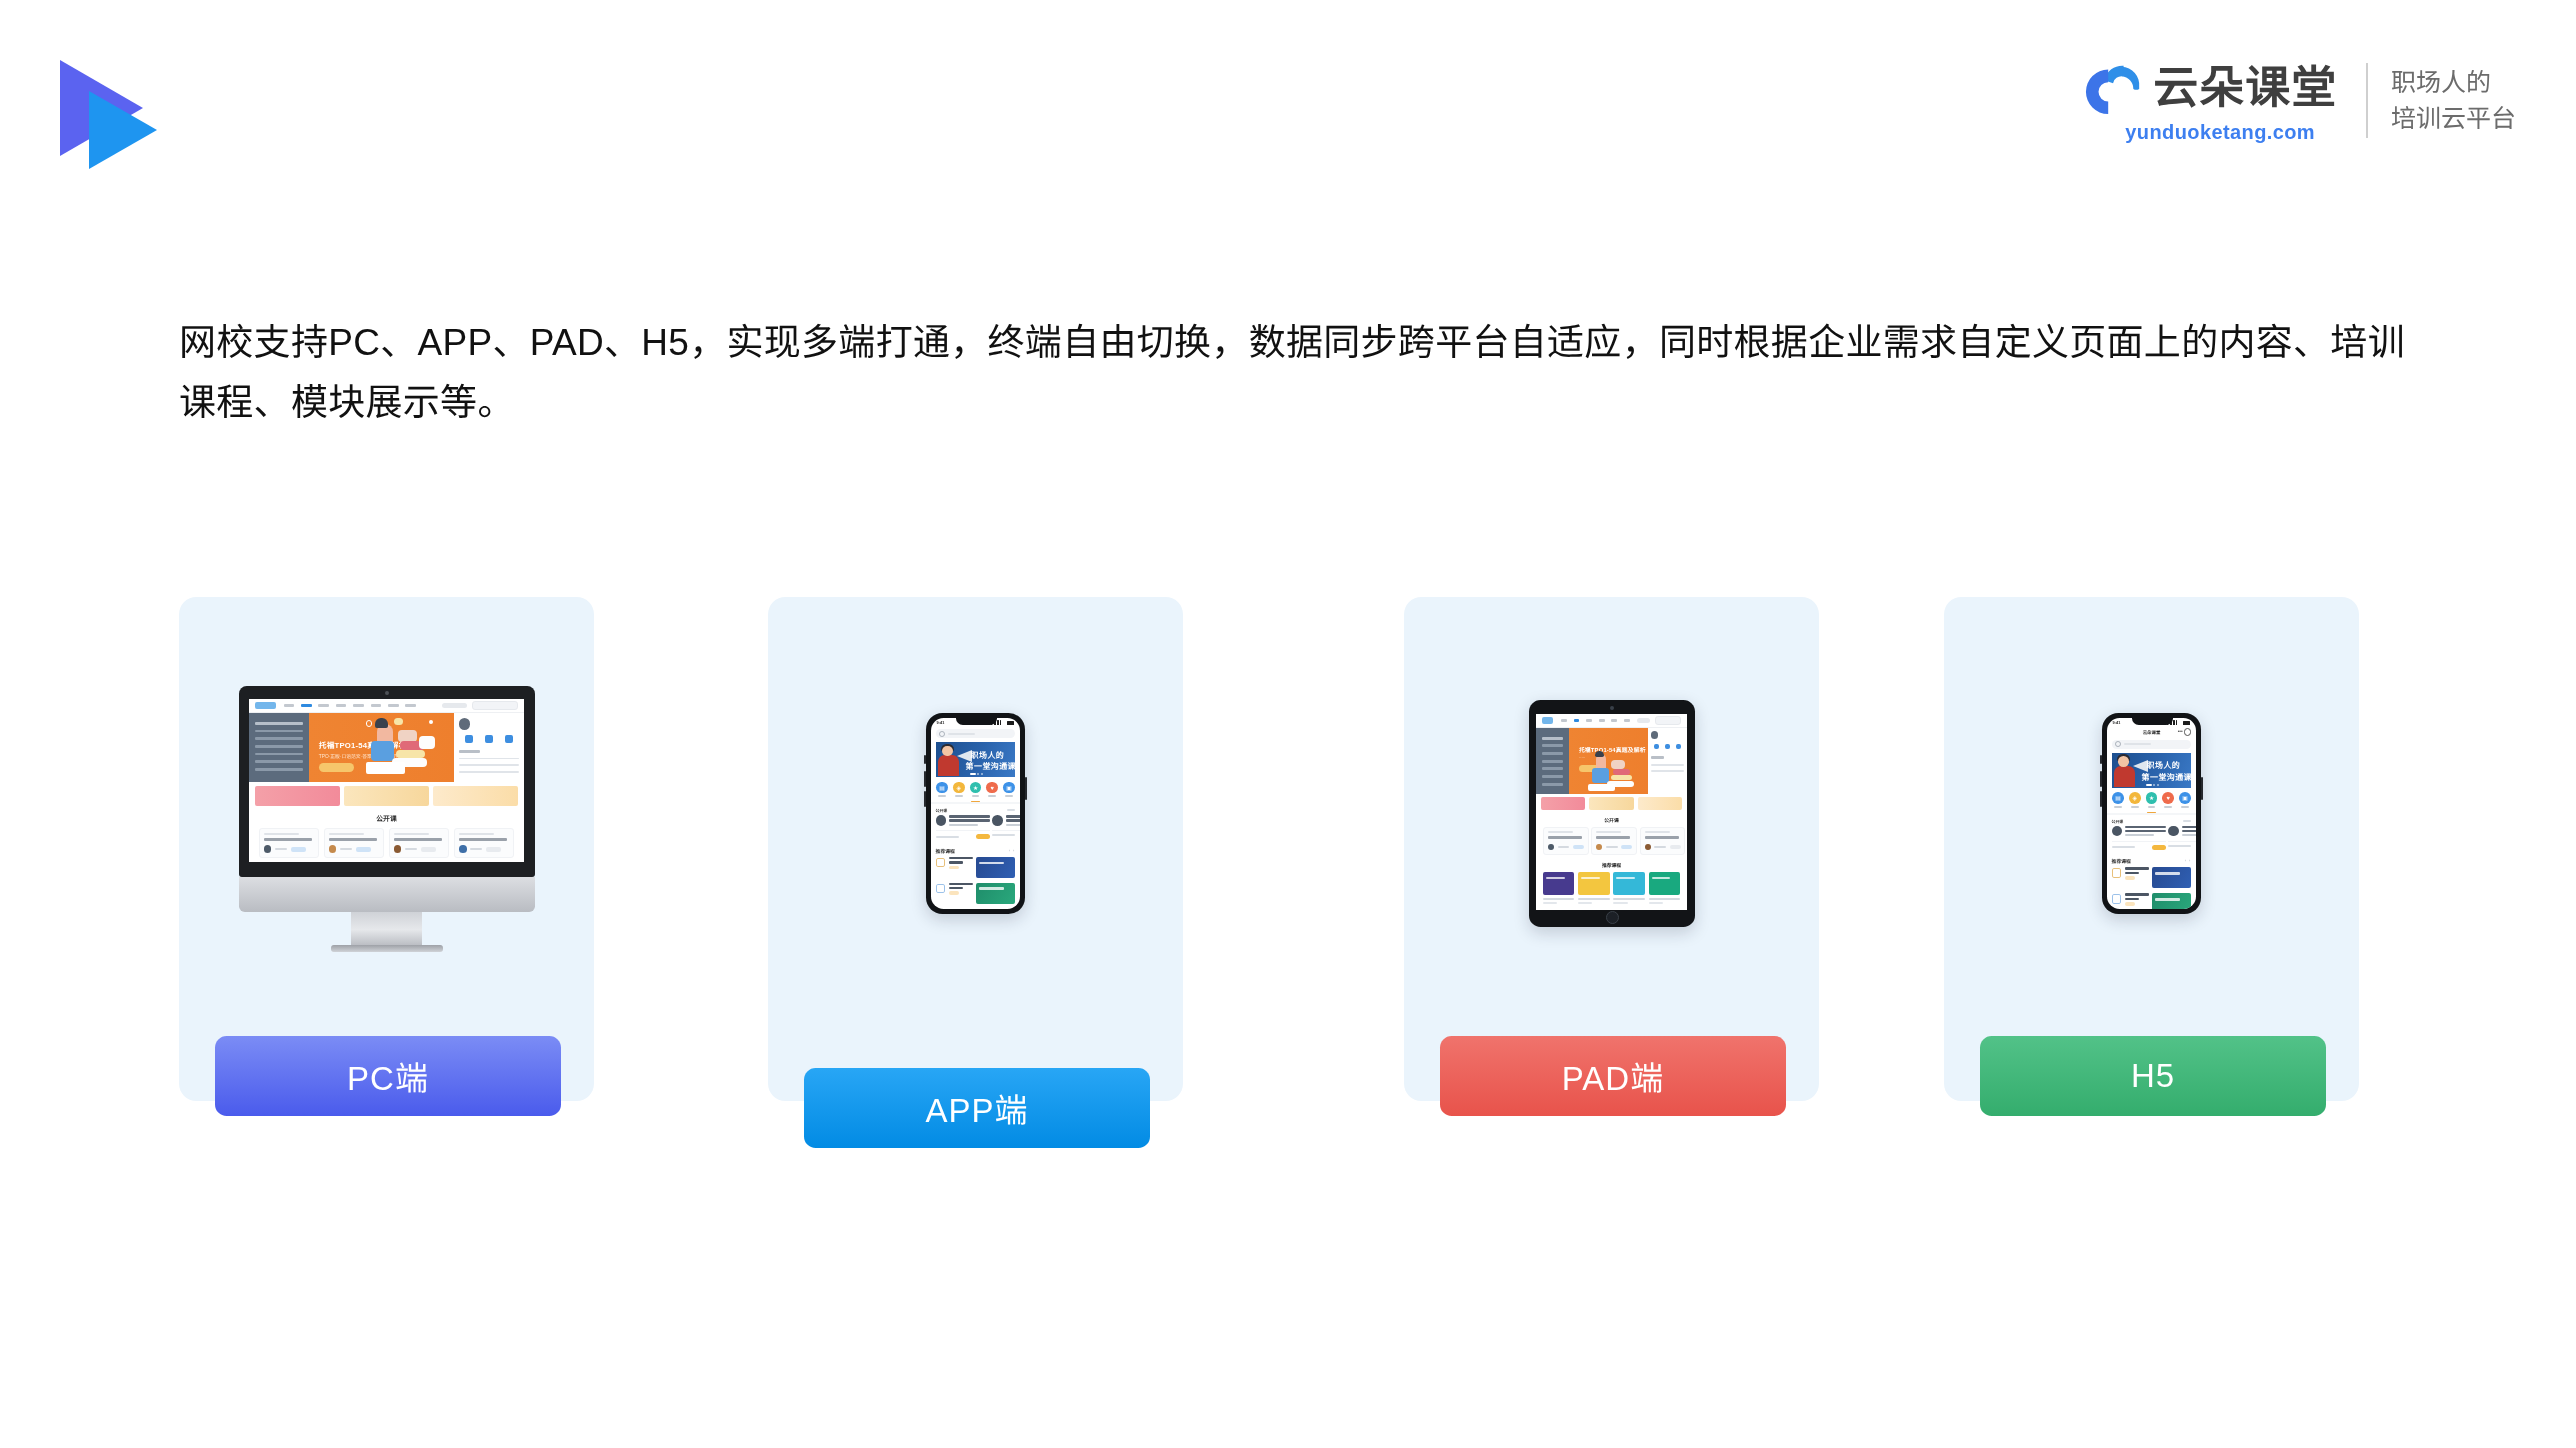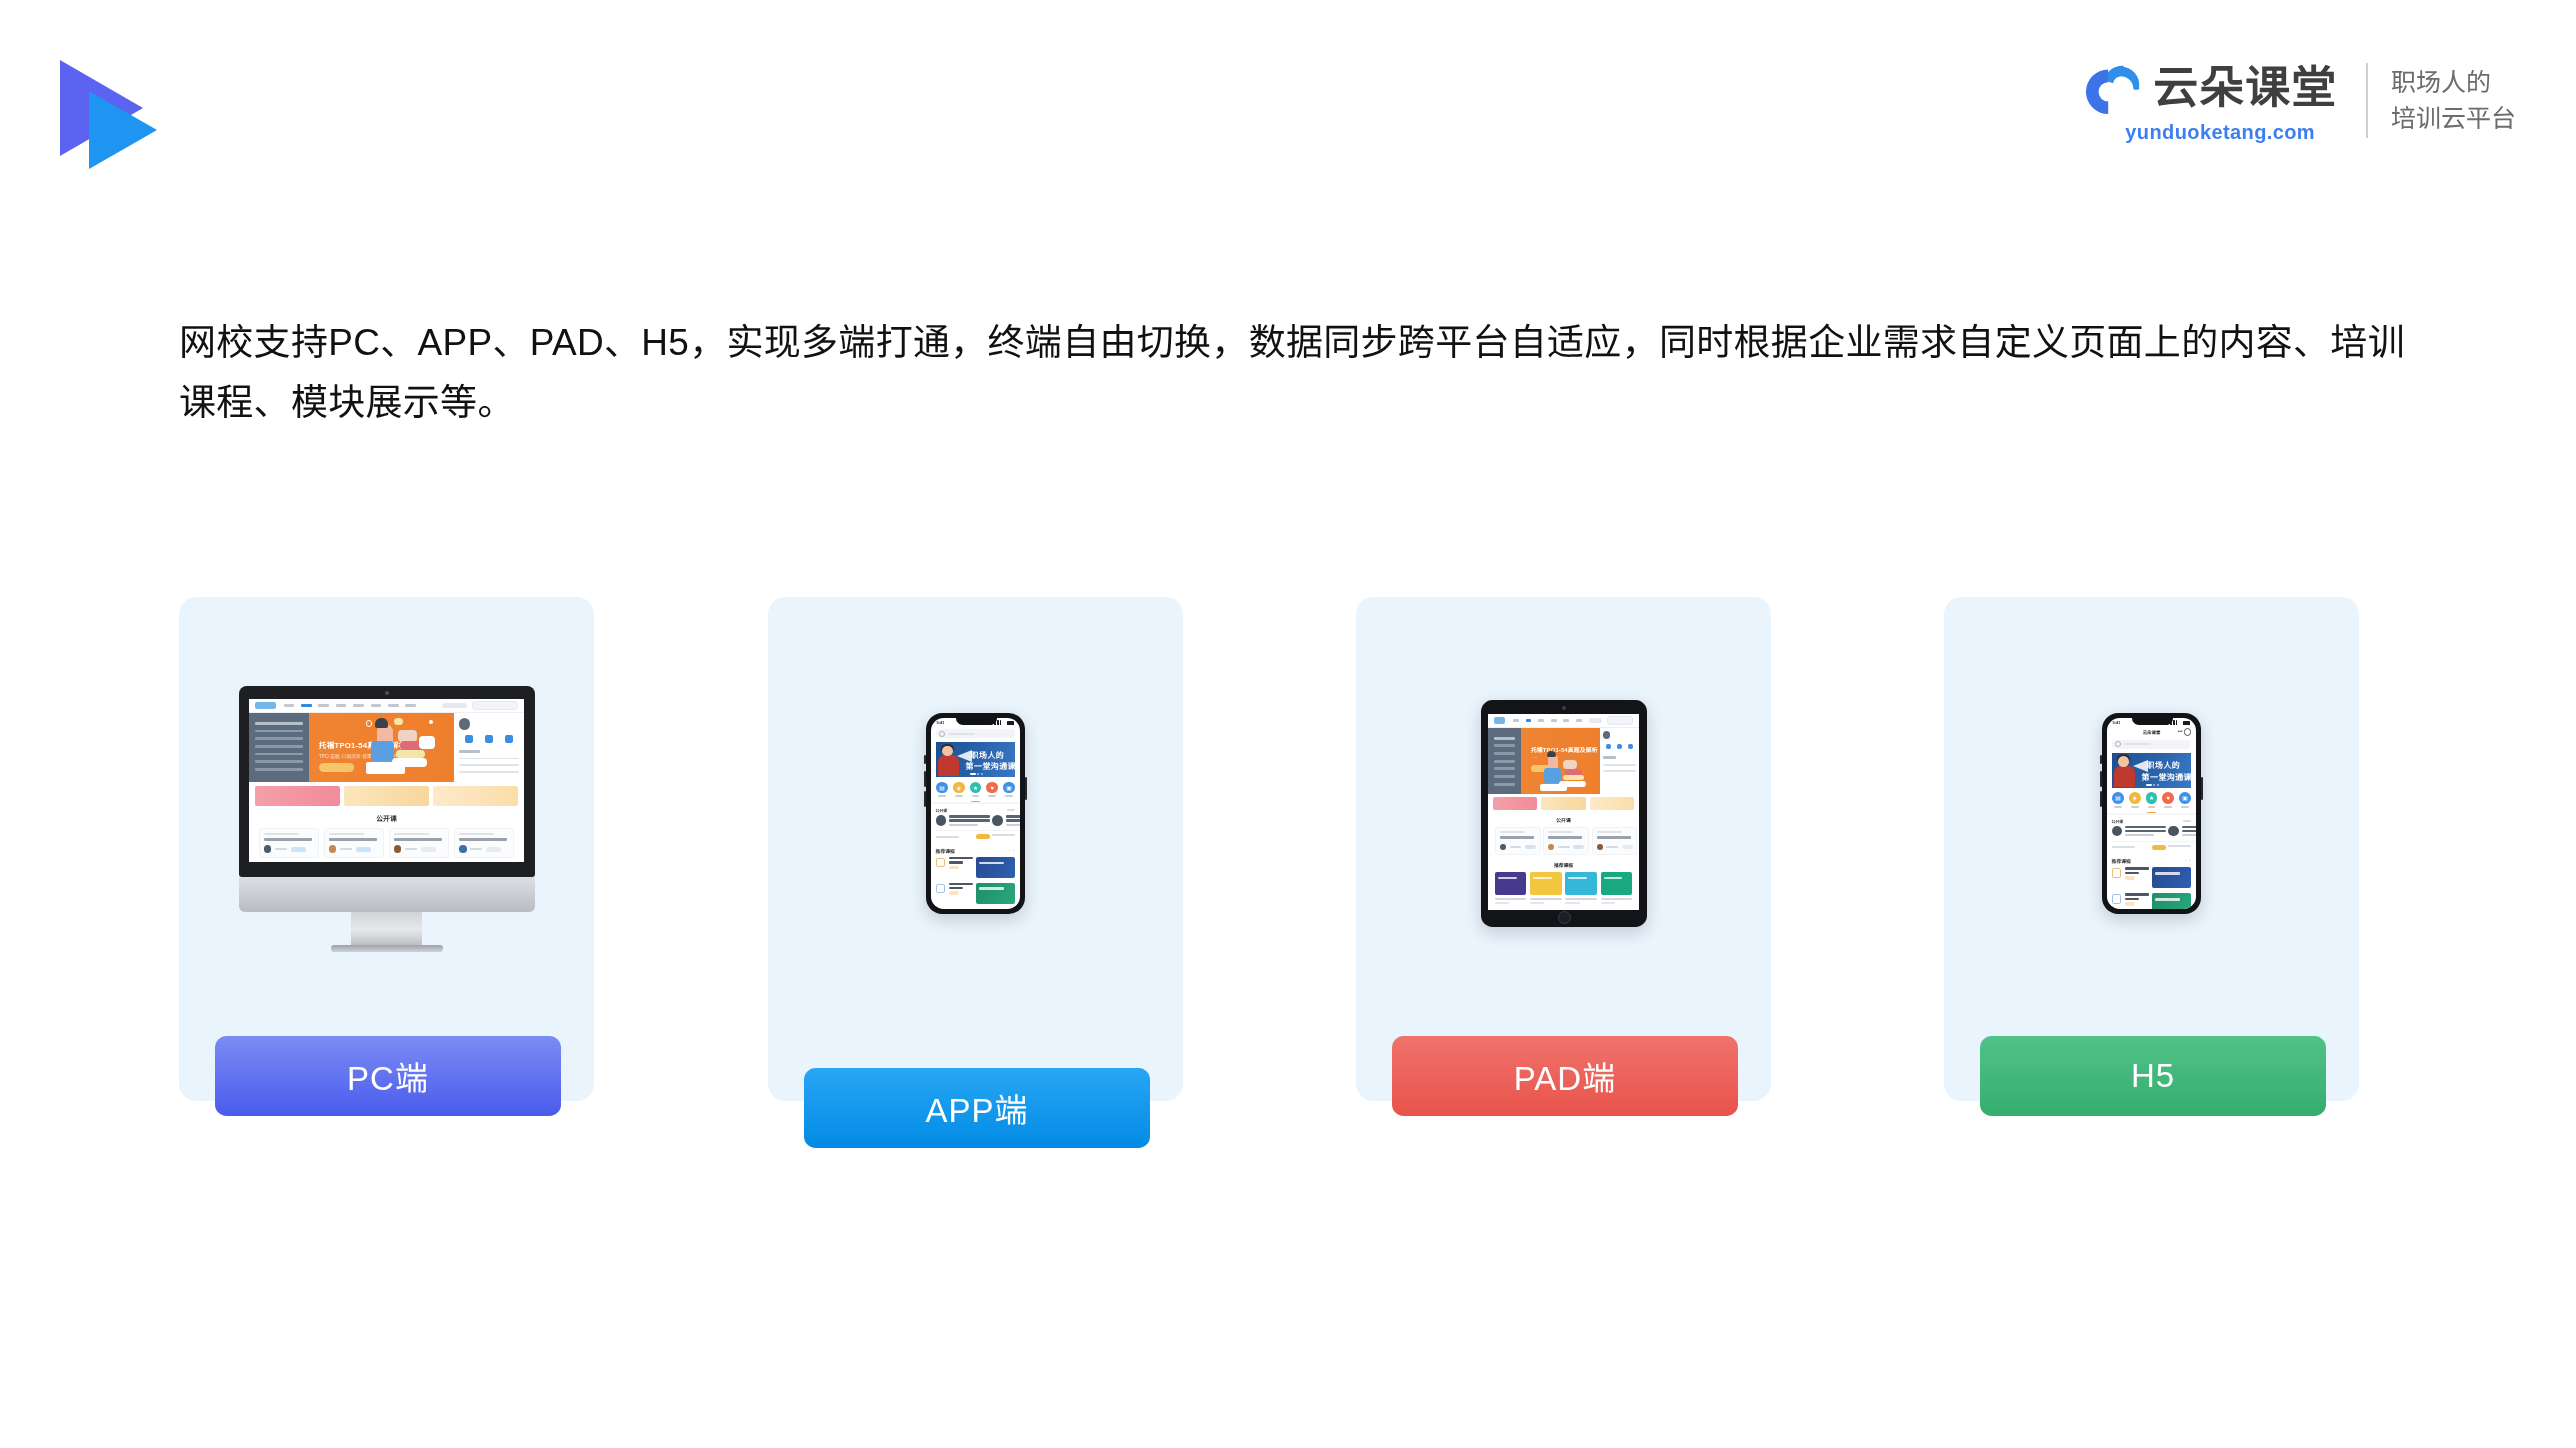--- a/index.html
+++ b/index.html
@@ -142,21 +142,21 @@
     height: 541px;
   }
   .card-wrap {
     position: absolute;
     top: 0;
     width: 415px;
     height: 533px;
   }
   .card-wrap.c0 { left: 179px; }
   .card-wrap.c1 { left: 768px; }
-  .card-wrap.c2 { left: 1356px; }
+  .card-wrap.c2 { left: 1404px; }
   .card-wrap.c3 { left: 1944px; }
 
   .card-bg {
     position: absolute;
     left: 0; top: 0;
     width: 415px;
     height: 504px;
     background: #eaf4fc;
     border-radius: 17.4px;
   }

